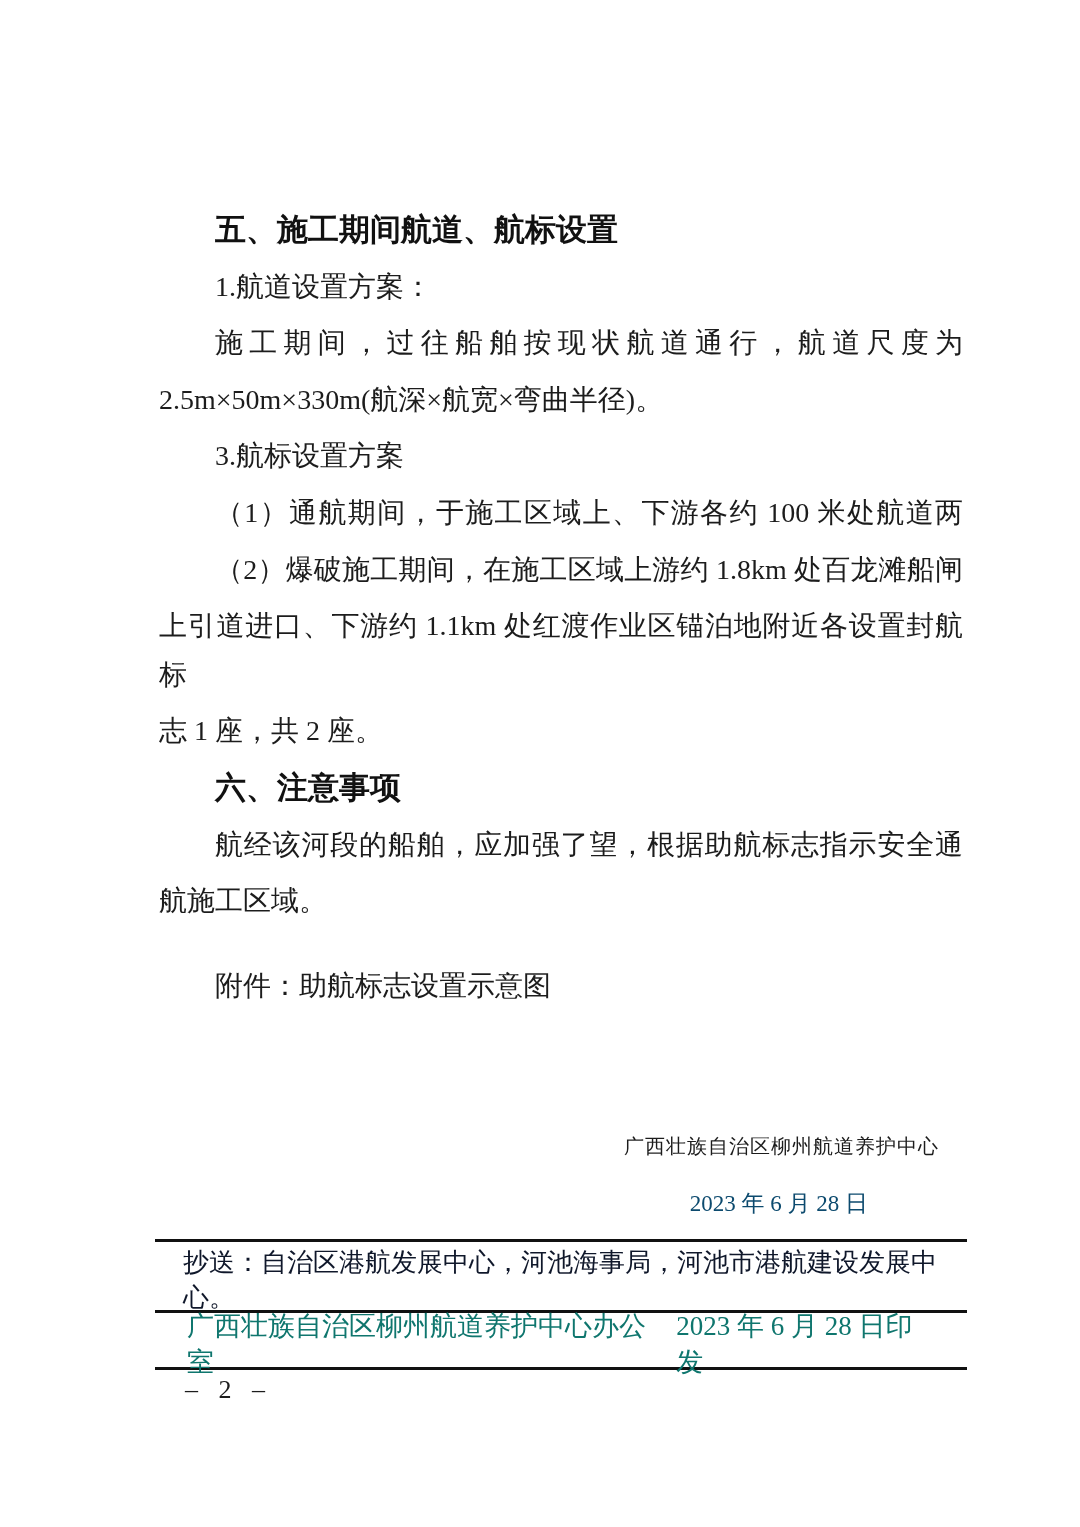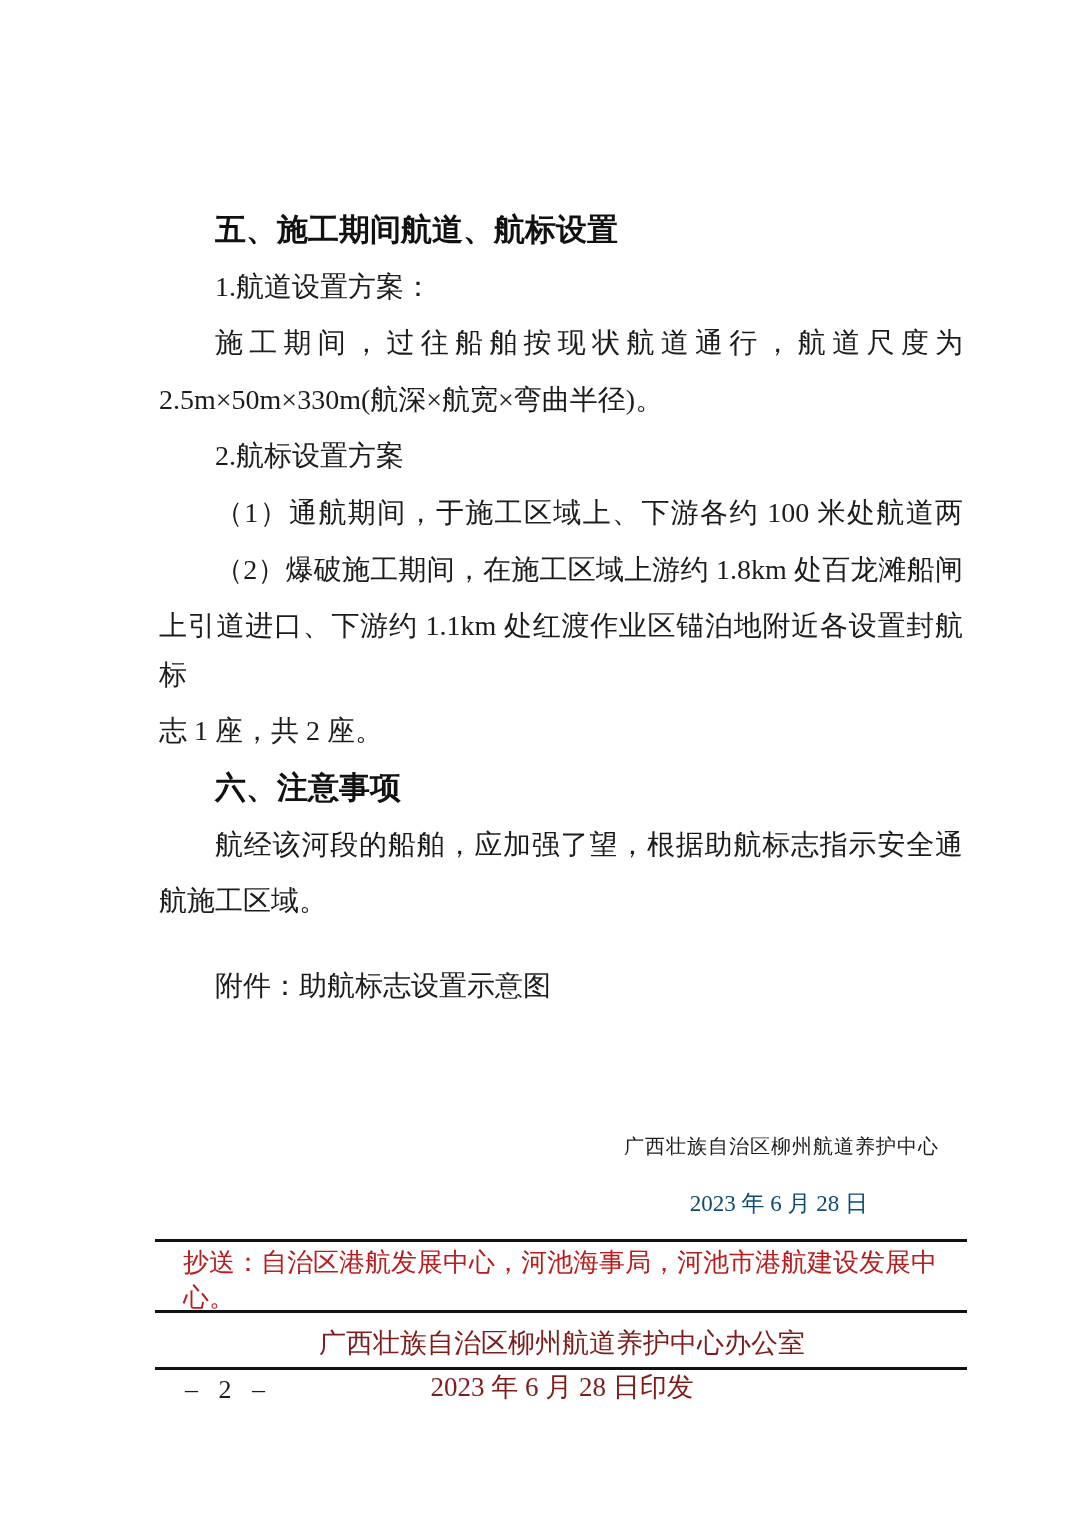--- a/index.html
+++ b/index.html
@@ -64,52 +64,51 @@
   .rule {
     border-top: 3px solid #111111;
     height: 0;
   }
   .cc-row {
     height: 60px;
     display: flex;
     align-items: center;
     padding-left: 28px;
     font-size: 26px;
-    color: #b91c1c;
+    color: #0f172a;
   }
   .office-row {
     height: 46px;
     display: flex;
     align-items: center;
     justify-content: space-between;
     padding: 0 26px 0 28px;
     font-size: 27px;
-    color: #7f1d1d;
-    flex-direction: column;
+    color: #0f766e;
   }
   .page-number {
     position: absolute;
     left: 173px;
     top: 1363px;
     font-size: 26px;
     letter-spacing: 7px;
     color: #1c1c1c;
   }
 </style>
 </head>
 <body>
 
 <div class="page">
 
   <div class="content">
     <div class="line heading indent">五、施工期间航道、航标设置</div>
     <div class="line indent">1.航道设置方案：</div>
     <div class="line indent fill">施工期间，过往船舶按现状航道通行，航道尺度为</div>
     <div class="line">2.5m×50m×330m(航深×航宽×弯曲半径)。</div>
-    <div class="line indent">2.航标设置方案</div>
+    <div class="line indent">3.航标设置方案</div>
     <div class="line indent fill">（1）通航期间，于施工区域上、下游各约 100 米处航道两</div>
     <div class="line indent fill">（2）爆破施工期间，在施工区域上游约 1.8km 处百龙滩船闸</div>
     <div class="line fill">上引道进口、下游约 1.1km 处红渡作业区锚泊地附近各设置封航标</div>
     <div class="line">志 1 座，共 2 座。</div>
     <div class="line heading indent">六、注意事项</div>
     <div class="line indent fill">航经该河段的船舶，应加强了望，根据助航标志指示安全通</div>
     <div class="line">航施工区域。</div>
 
     <div class="line indent attachment-row">附件：助航标志设置示意图</div>
 

